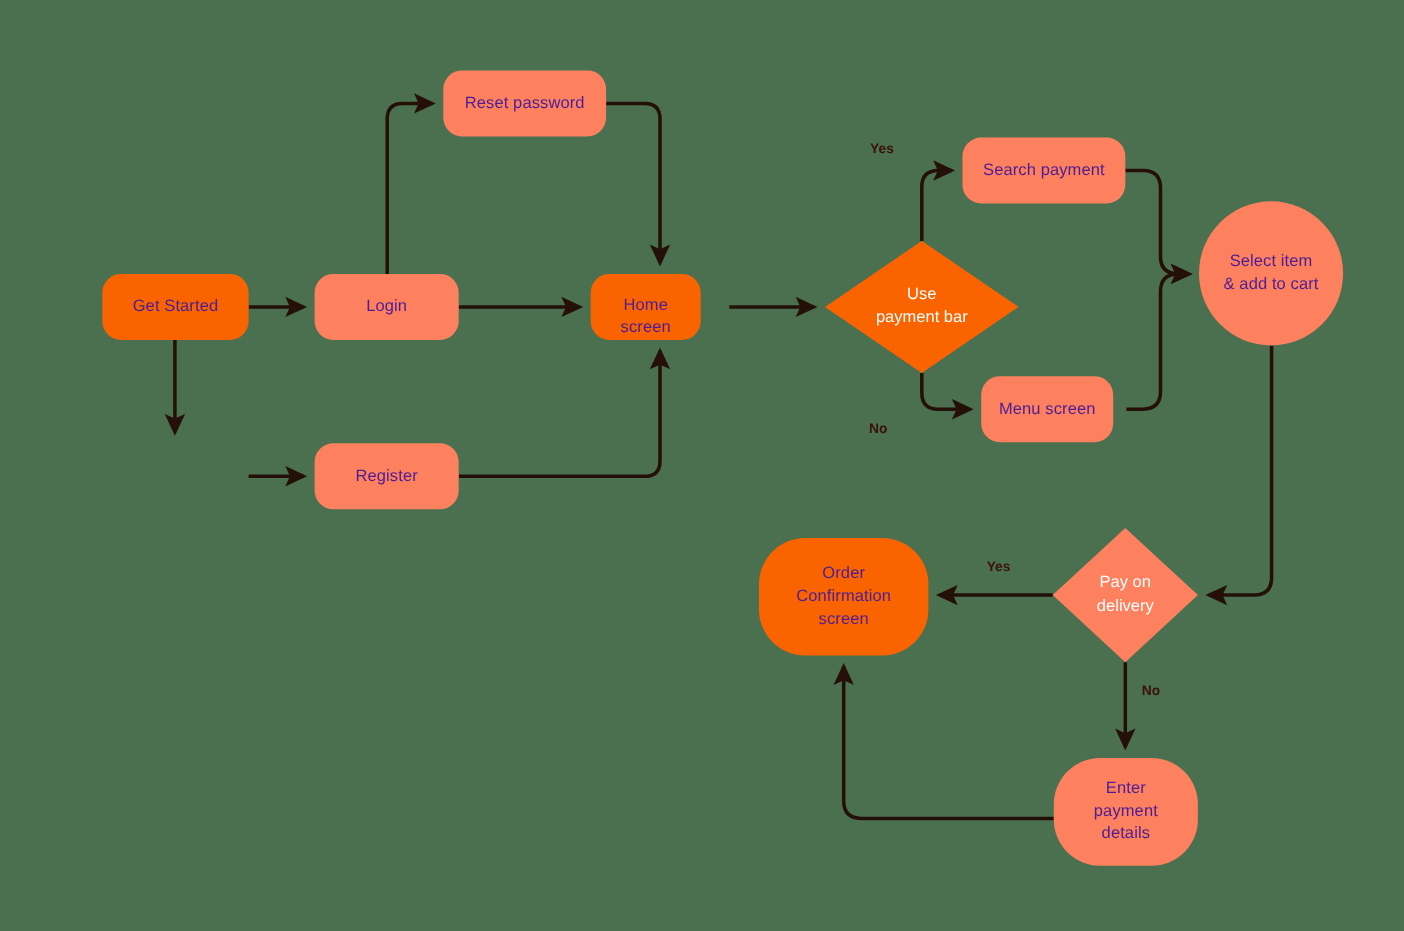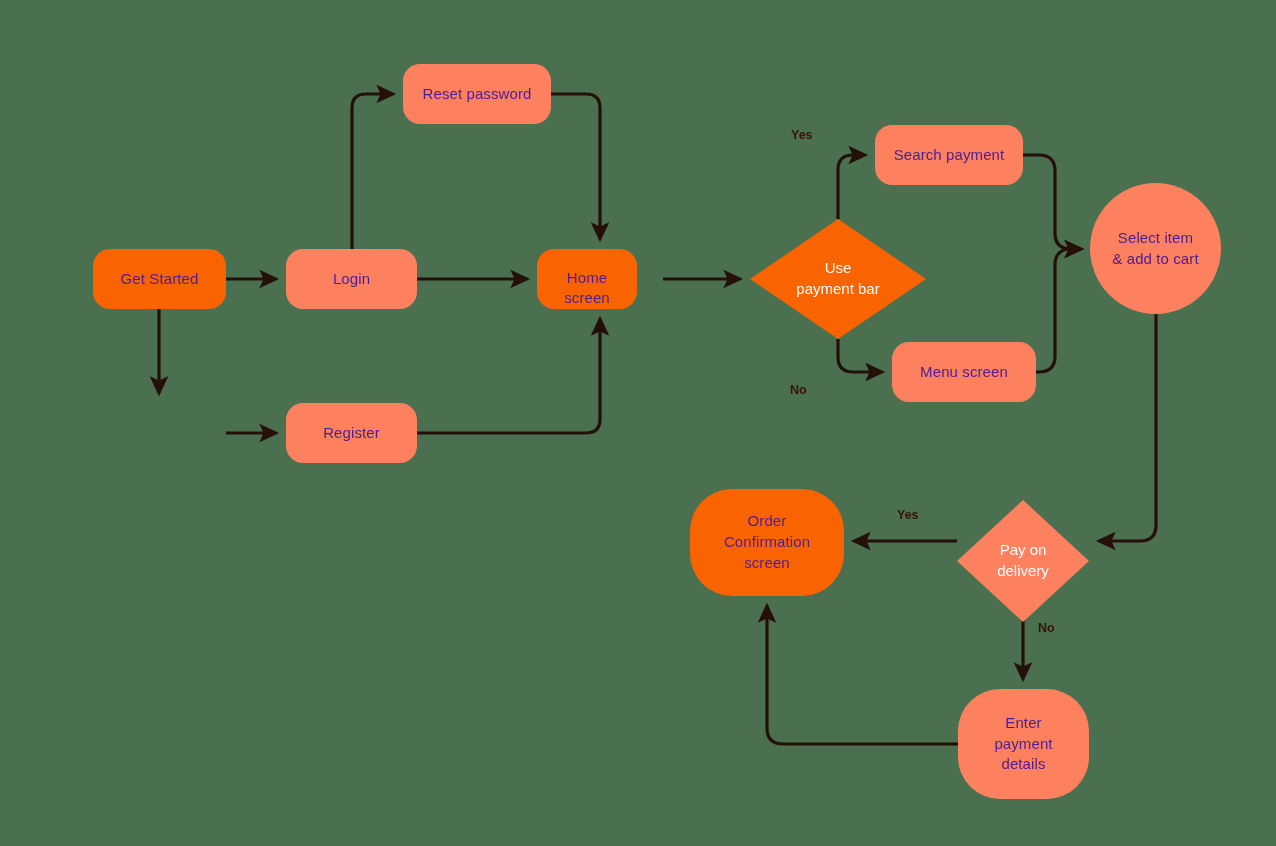--- a/index.html
+++ b/index.html
@@ -136,50 +136,50 @@
   </div>
 
   <div class="node rounded" style="left:537px; top:249px; width:100px; height:60px; background:#fa6400;align-items:flex-end;">
     <span class="label">Home screen</span>
   </div>
 
   <div class="node rounded" style="left:875px; top:125px; width:148px; height:60px; background:#fd815e;">
     <span class="label">Search payment</span>
   </div>
 
-  <div class="node rounded" style="left:892px; top:342px; width:144px; height:60px; background:#fd815e;">
+  <div class="node rounded" style="left:892px; top:342px; width:120px; height:60px; background:#fd815e;">
     <span class="label">Menu screen</span>
   </div>
 
   <div class="node circle" style="left:1090px; top:183px; width:131px; height:131px; background:#fd815e;">
     <span class="label">Select item
 &amp; add to cart</span>
   </div>
 
   <div class="node squircle" style="left:690px; top:489px; width:154px; height:107px; background:#fa6400;">
     <span class="label">Order
 Confirmation
 screen</span>
   </div>
 
-  <div class="node squircle" style="left:958px; top:689px; width:131px; height:110px; background:#fd815e;">
+  <div class="node squircle" style="left:958px; top:689px; width:131px; height:98px; background:#fd815e;">
     <span class="label">Enter
 payment
 details</span>
   </div>
 
   <div class="diamond-wrap" style="left:750px; top:219px; width:176px; height:120px;">
     <svg class="diamond-shape" viewBox="0 0 176 120" preserveAspectRatio="none">
       <polygon points="88,0 176,60 88,120 0,60" fill="#fa6400"></polygon>
     </svg>
     <span class="diamond-text">Use
 payment bar</span>
   </div>
 
-  <div class="diamond-wrap" style="left:957px; top:500px; width:132px; height:122px;justify-content:center;">
+  <div class="diamond-wrap" style="left:957px; top:480px; width:132px; height:122px;justify-content:center;">
     <svg class="diamond-shape" viewBox="0 0 132 122" preserveAspectRatio="none">
       <polygon points="66,0 132,61 66,122 0,61" fill="#fd815e"></polygon>
     </svg>
     <span class="diamond-text">Pay on
 delivery</span>
   </div>
 
   <span class="edge-label" style="left:791px; top:128px;">Yes</span>
   <span class="edge-label" style="left:790px; top:383px;">No</span>
   <span class="edge-label" style="left:897px; top:508px;">Yes</span>

